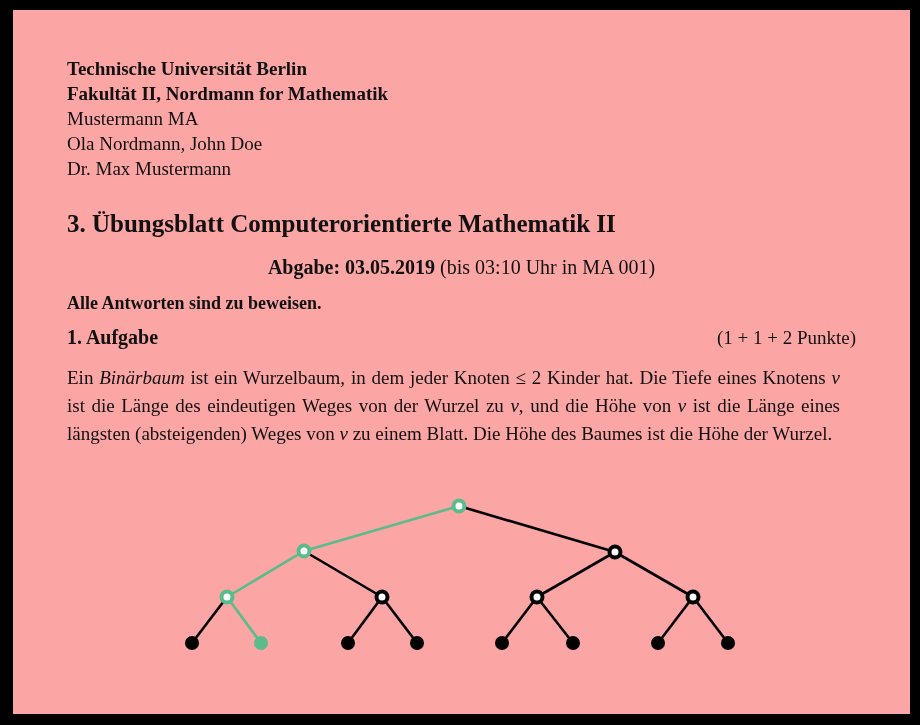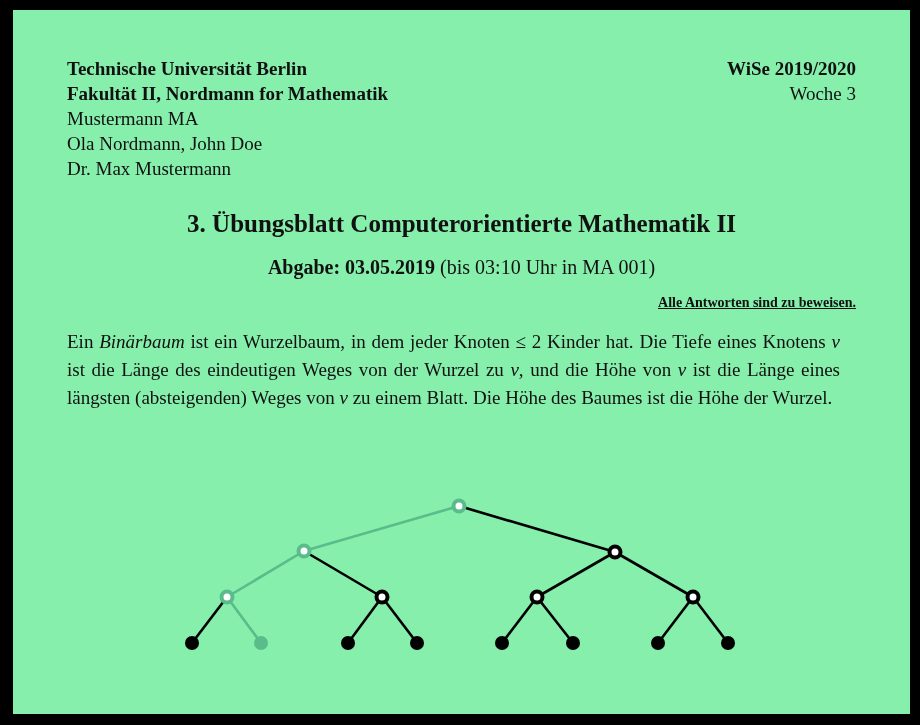--- a/index.html
+++ b/index.html
@@ -7,57 +7,56 @@
     width: 920px; height: 725px;
     background: #000000;
     position: relative;
     overflow: hidden;
     font-family: "Liberation Serif", "DejaVu Serif", serif;
     color: #111111;
   }
   .page {
     position: absolute;
     left: 13px; top: 10px; right: 10px; bottom: 11px;
-    background: #86efac;
+    background: #fca5a5;
   }
   .content {
     padding: 46px 54px 0 54px;
   }
   .bold { font-weight: bold; }
   .italic { font-style: italic; }
 
   .header {
     display: flex;
     justify-content: space-between;
     align-items: flex-start;
     font-size: 19px;
   }
   .header-left .hline,
   .header-right .hline { line-height: 25px; white-space: nowrap; }
   .header-right { text-align: right; }
 
   .title {
     margin: 28px 0 0 0;
-    text-align: center;
+    text-align: left;
     font-size: 25px;
     font-weight: bold;
     line-height: 30px;
   }
   .abgabe {
     margin-top: 16px;
     text-align: center;
     font-size: 20px;
     line-height: 24px;
   }
   .notice {
     margin-top: 12px;
-    text-align: right;
-    font-size: 14px;
+    text-align: left;
+    font-size: 18px;
     line-height: 24px;
-    text-decoration: underline;
   }
   .exercise-row {
     margin-top: 9px;
     display: flex;
     justify-content: space-between;
     align-items: baseline;
     line-height: 26px;
   }
   .exercise-label { font-size: 20px; }
   .points { font-size: 19px; }
@@ -81,34 +80,34 @@
   <div class="content">
 
     <div class="header">
       <div class="header-left">
         <div class="hline bold">Technische Universität Berlin</div>
         <div class="hline bold">Fakultät II, Nordmann for Mathematik</div>
         <div class="hline">Mustermann MA</div>
         <div class="hline">Ola Nordmann, John Doe</div>
         <div class="hline">Dr. Max Mustermann</div>
       </div>
-      <div class="header-right">
-        <div class="hline bold">WiSe 2019/2020</div>
-        <div class="hline">Woche 3</div>
-      </div>
     </div>
 
     <h1 class="title">3. Übungsblatt Computerorientierte Mathematik II</h1>
 
     <div class="abgabe">
       <span class="bold">Abgabe: 03.05.2019</span><span> (bis 03:10 Uhr in MA 001)</span>
     </div>
 
     <div class="notice bold">Alle Antworten sind zu beweisen.</div>
 
+    <div class="exercise-row">
+      <span class="bold exercise-label">1. Aufgabe</span>
+      <span class="points">(1 + 1 + 2 Punkte)</span>
+    </div>
 
     <p class="para">
       <span>Ein </span><span class="italic">Binärbaum</span><span> ist ein Wurzelbaum, in dem jeder Knoten ≤ 2 Kinder hat. Die Tiefe eines Knotens </span><span class="italic">v</span><span> ist die Länge des eindeutigen Weges von der Wurzel zu </span><span class="italic">v</span><span>, und die Höhe von </span><span class="italic">v</span><span> ist die Länge eines längsten (absteigenden) Weges von </span><span class="italic">v</span><span> zu einem Blatt. Die Höhe des Baumes ist die Höhe der Wurzel.</span>
     </p>
 
   </div>
 
   <svg class="tree-svg" viewBox="0 0 897 704" xmlns="http://www.w3.org/2000/svg">
       <line x1="446" y1="496" x2="291" y2="541" stroke="#5abc8a" stroke-width="2.6"></line>
       <line x1="446" y1="496" x2="602" y2="542" stroke="#000000" stroke-width="2.6"></line>

